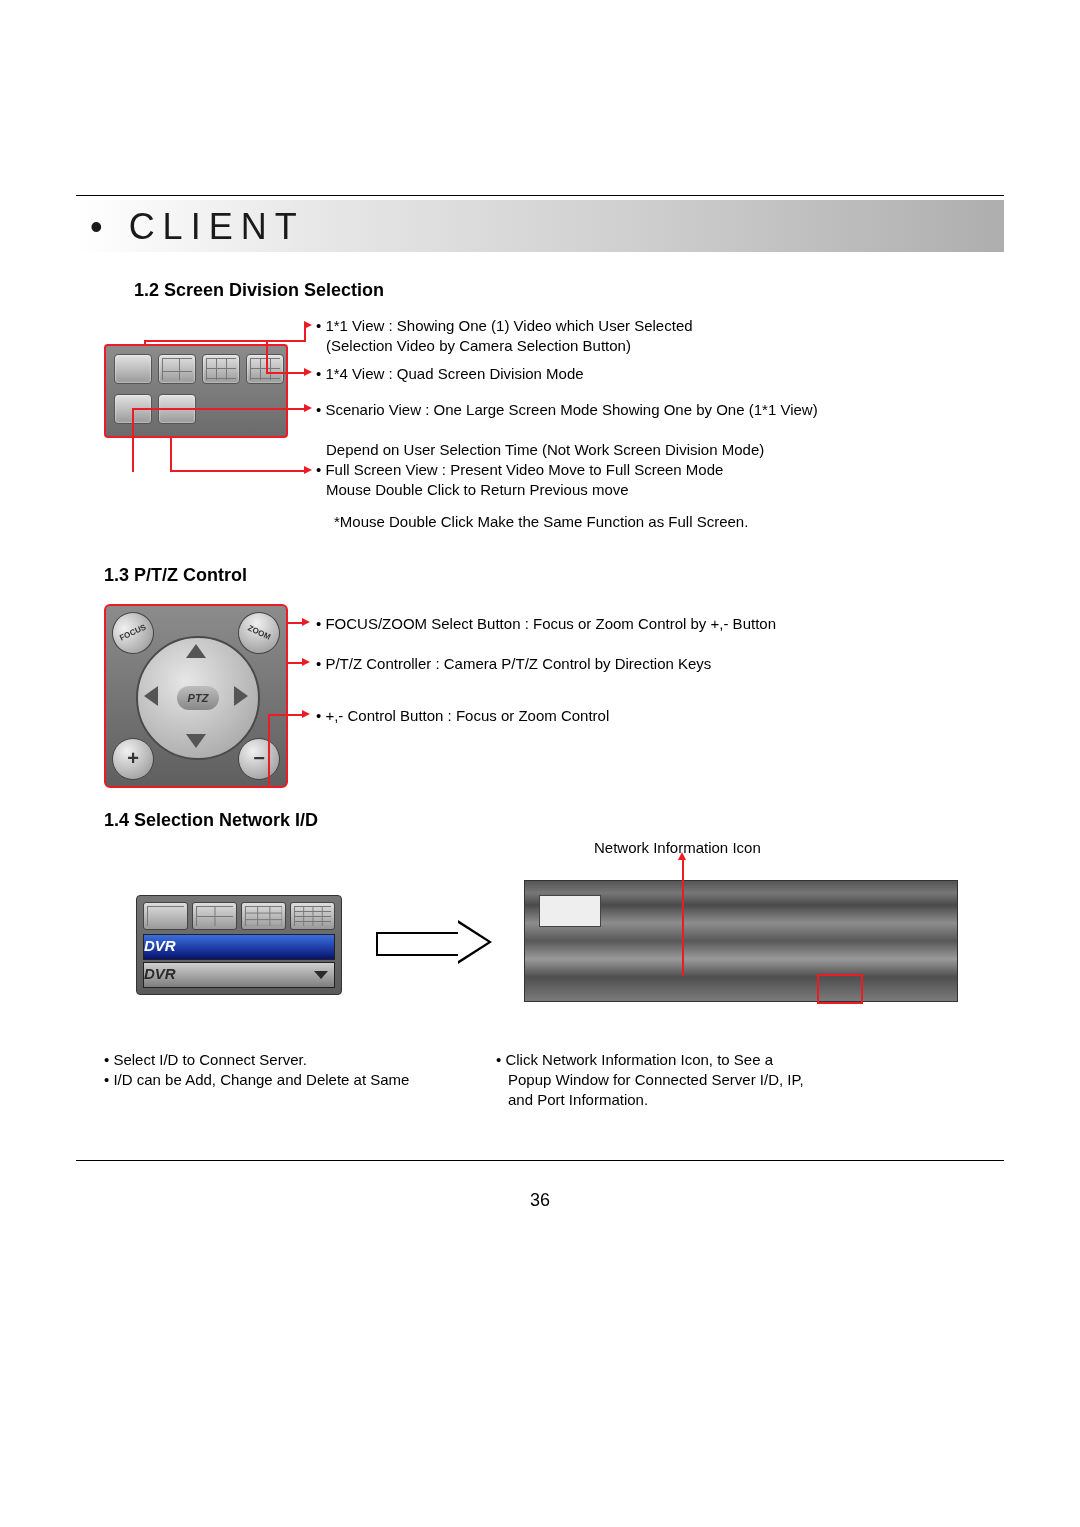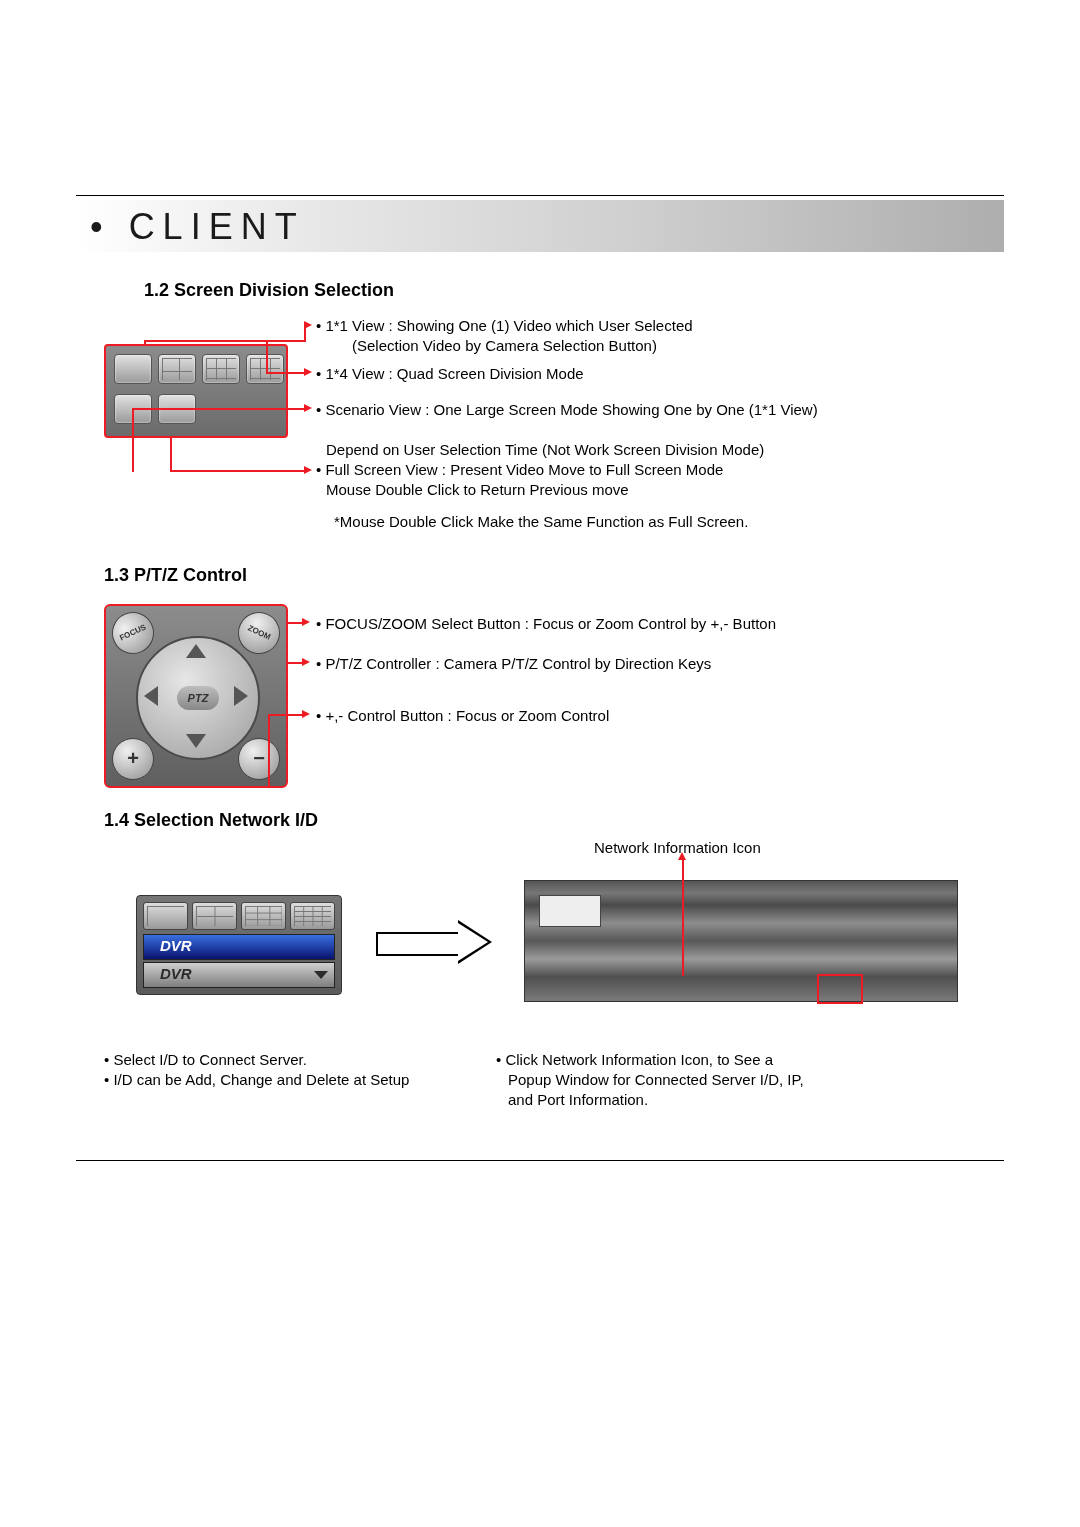--- a/index.html
+++ b/index.html
@@ -67,21 +67,21 @@
     background:linear-gradient(#767676,#5a5a5a);border-radius:4px;border:1px solid #333;}
   .dvr-top{position:absolute;left:6px;top:6px;right:6px;height:26px;display:flex;gap:4px;}
   .dvr-top .btn{flex:1;height:26px;border-radius:3px;background:linear-gradient(#dedede,#999);border:1px solid #444;position:relative;}
   .dvr-top .btn .g{position:absolute;inset:3px;
     background-image:linear-gradient(#777 1px,transparent 1px),linear-gradient(90deg,#777 1px,transparent 1px);}
   .dvr-top .b1 .g{background-size:100% 100%;}
   .dvr-top .b2 .g{background-size:50% 50%;}
   .dvr-top .b3 .g{background-size:33% 33%;}
   .dvr-top .b4 .g{background-size:25% 25%;}
   .dvr-row{height:24px;margin:2px 6px 0 6px;border:1px solid #222;position:relative;
-    font-family:"Arial Black",Arial;font-weight:900;font-style:italic;font-size:15px;line-height:22px;padding-left:16px;}
+    font-family:"Arial Black",Arial;font-weight:900;font-style:italic;font-size:15px;line-height:22px;padding-left:0;}
   .dvr-row.sel{background:linear-gradient(#3a6fe0,#08136f);color:#fff;}
   .dvr-row.norm{background:linear-gradient(#cfcfcf,#7e7e7e);color:#2b2b2b;}
   .dvr-tri{position:absolute;right:6px;top:8px;width:0;height:0;border-width:8px 7px 0 7px;border-style:solid;
     border-color:#2b2b2b transparent transparent transparent;}
 
   .big-arrow{position:absolute;left:376px;top:920px;width:120px;height:44px;}
   .big-arrow .shaft{position:absolute;left:0;top:12px;width:82px;height:20px;border:2px solid #000;background:#fff;border-right:none;}
   .big-arrow .head{position:absolute;left:82px;top:0;width:0;height:0;border-style:solid;
     border-width:22px 0 22px 34px;border-color:transparent transparent transparent #000;}
   .big-arrow .head2{position:absolute;left:82px;top:3px;width:0;height:0;border-style:solid;
@@ -99,21 +99,21 @@
 <div class="page">
 
   <div class="rule top-rule"></div>
 
   <div class="header-bar"></div>
   <div class="client-title">
     <span>•</span>
     <span>CLIENT</span>
   </div>
 
-  <div class="sec-h" style="left:144px;top:280px;">1.2 Screen Division Selection</div>
+  <div class="sec-h" style="left:134px;top:280px;">1.2 Screen Division Selection</div>
 
   <div class="fig1">
     <div class="fig1-frame">
       <div class="btn b1">
           <div class="grid"></div>
         </div>
       <div class="btn b2">
           <div class="grid"></div>
         </div>
       <div class="btn b3">
@@ -141,21 +141,21 @@
   <div class="redline" style="left:132px;top:436px;width:2px;height:36px;"></div>
   <div class="redline" style="left:170px;top:436px;width:2px;height:36px;"></div>
   <div class="redline" style="left:132px;top:408px;height:2px;width:174px;"></div>
   <div class="redline" style="left:132px;top:408px;width:2px;height:28px;"></div>
   <div class="redarrow arrow-r" style="left:304px;top:404px;"></div>
 
   <div class="redline" style="left:170px;top:470px;height:2px;width:136px;"></div>
   <div class="redarrow arrow-r" style="left:304px;top:466px;"></div>
 
   <div class="txt" style="left:316px;top:316px;">• 1*1 View : Showing One (1) Video which User Selected</div>
-  <div class="txt" style="left:326px;top:336px;margin-left:26px;">(Selection Video by Camera Selection Button)</div>
+  <div class="txt" style="left:326px;top:336px;">(Selection Video by Camera Selection Button)</div>
   <div class="txt" style="left:316px;top:364px;">• 1*4 View : Quad Screen Division Mode</div>
   <div class="txt" style="left:316px;top:400px;">• Scenario View : One Large Screen Mode Showing One by One (1*1 View)</div>
   <div class="txt" style="left:326px;top:420px;margin-top:20px;">Depend on User Selection Time (Not Work Screen Division Mode)</div>
   <div class="txt" style="left:316px;top:460px;">• Full Screen View : Present Video Move to Full Screen Mode</div>
   <div class="txt" style="left:326px;top:480px;text-align:center;">Mouse Double Click to Return Previous move</div>
   <div class="txt" style="left:334px;top:512px;">*Mouse Double Click Make the Same Function as Full Screen.</div>
 
   <div class="sec-h" style="left:104px;top:565px;">1.3 P/T/Z Control</div>
 
   <div class="fig2">
@@ -226,19 +226,20 @@
 
   <div class="net-panel">
     <div class="net-box"></div>
     <div class="net-icon-mark"></div>
   </div>
 
   <div class="redline" style="left:682px;top:858px;width:2px;height:118px;"></div>
   <div class="redarrow arrow-u" style="left:678px;top:852px;"></div>
 
   <div class="txt" style="left:104px;top:1050px;">• Select I/D to Connect Server.</div>
-  <div class="txt" style="left:104px;top:1070px;">• I/D can be Add, Change and Delete at Setup</div>
+  <div class="txt" style="left:104px;top:1070px;">• I/D can be Add, Change and Delete at Same</div>
   <div class="txt" style="left:496px;top:1050px;">• Click Network Information Icon, to See a</div>
   <div class="txt" style="left:508px;top:1070px;">Popup Window for Connected Server I/D, IP,</div>
   <div class="txt" style="left:508px;top:1090px;">and Port Information.</div>
 
   <div class="rule bottom-rule"></div>
+  <div class="page-num">36</div>
 </div>
 
 </body></html>

